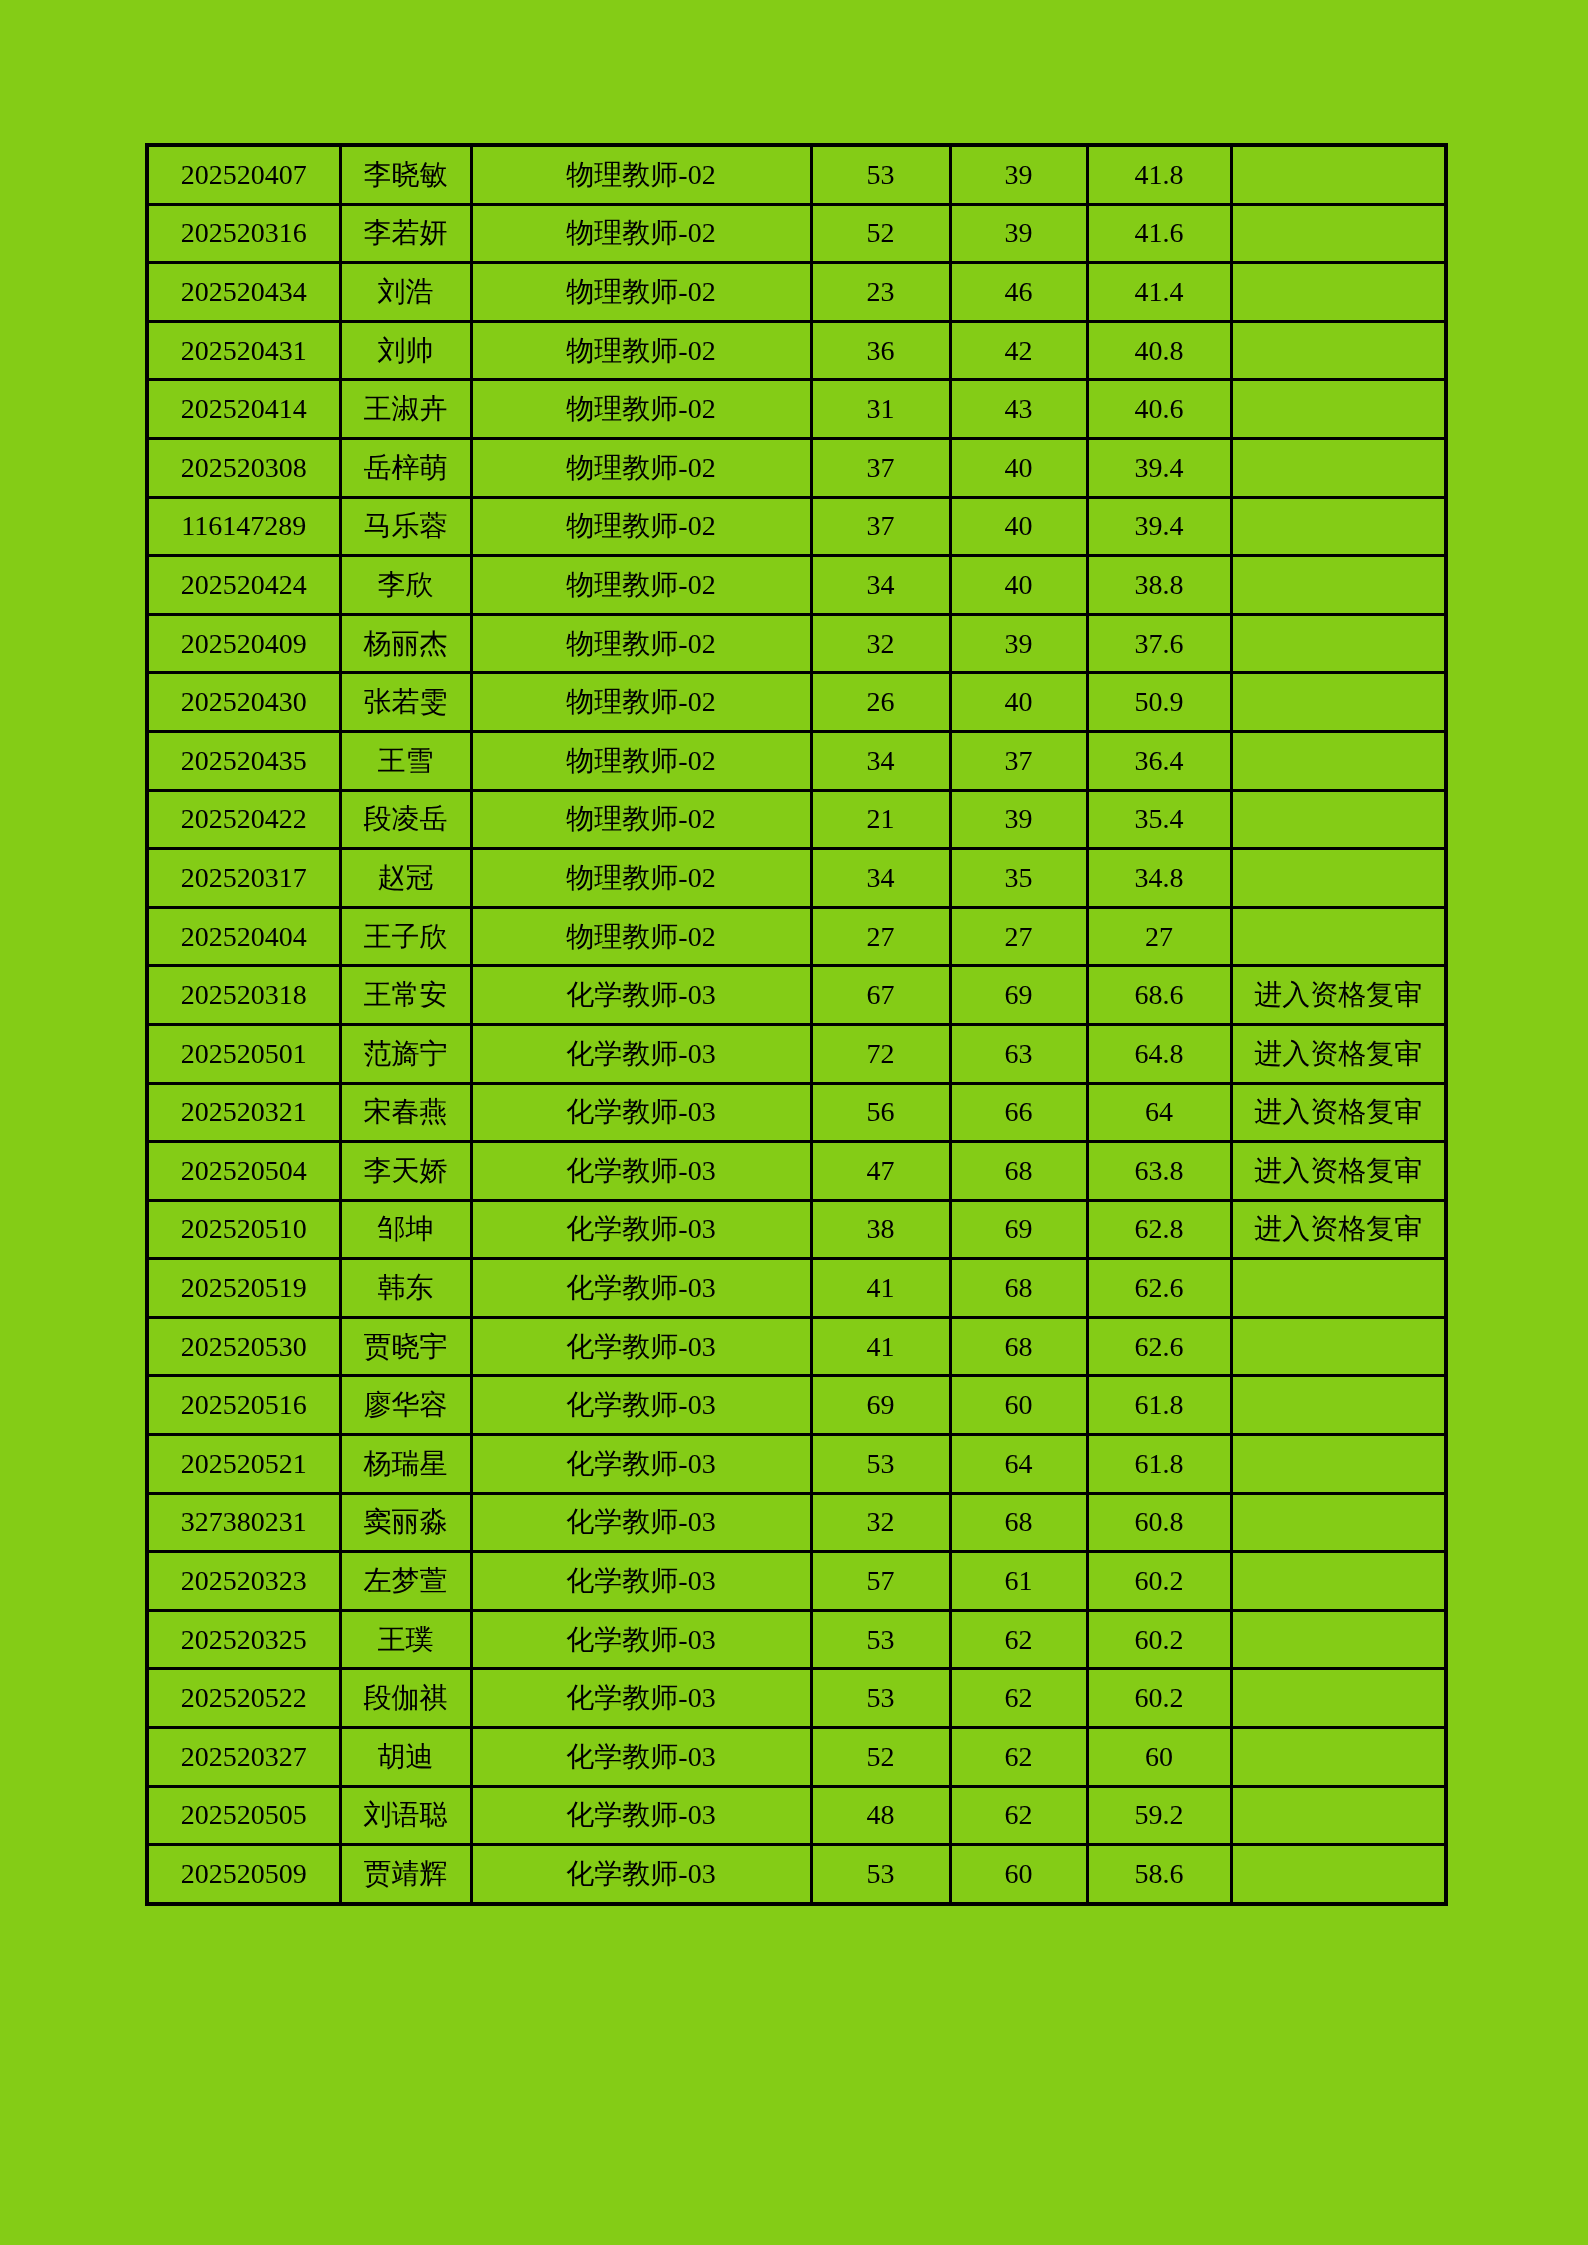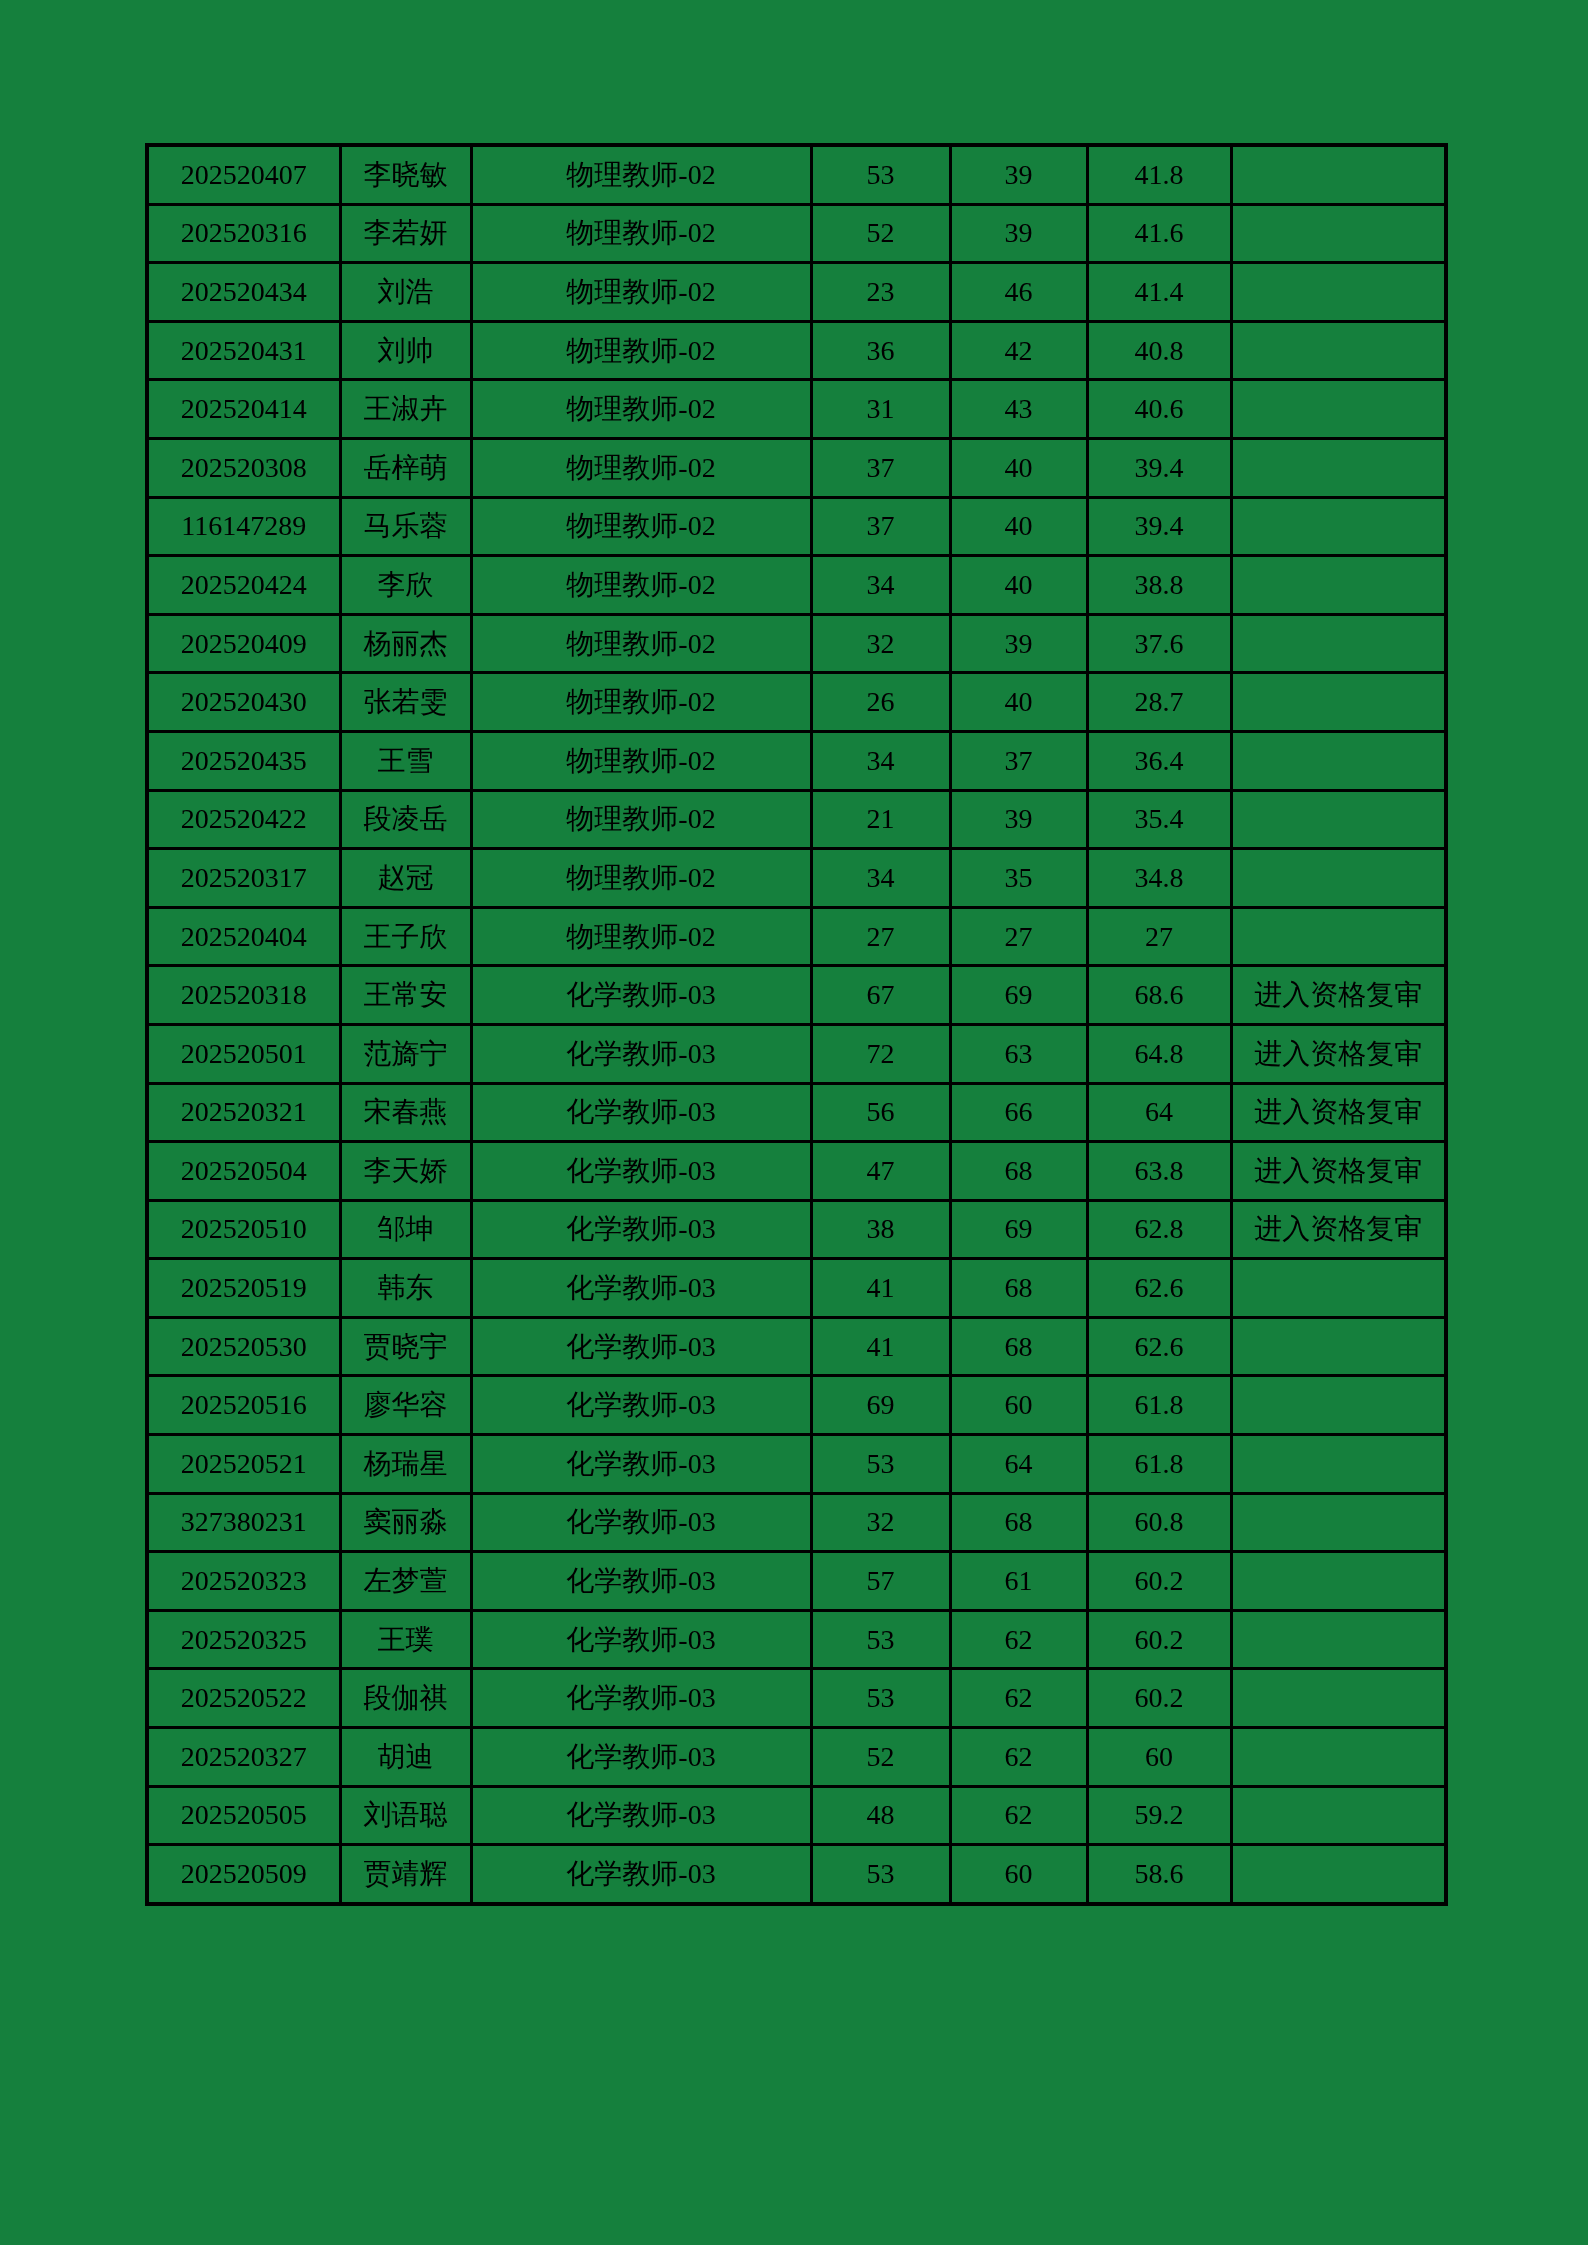--- a/index.html
+++ b/index.html
@@ -4,21 +4,21 @@
 <style>
   html, body {
     margin: 0;
     padding: 0;
     background: #ffffff;
   }
   .page {
     position: relative;
     width: 1588px;
     height: 2245px;
-    background: #15803d;
+    background: #84cc16;
     overflow: hidden;
     font-family: "Liberation Serif", "DejaVu Serif", serif;
     color: #000000;
   }
   table.results {
     position: absolute;
     left: 145px;
     top: 143px;
     width: 1299px;
     border-collapse: collapse;
@@ -140,21 +140,21 @@
           <td>39</td>
           <td>37.6</td>
           <td></td>
         </tr>
         <tr>
           <td>202520430</td>
           <td>张若雯</td>
           <td>物理教师-02</td>
           <td>26</td>
           <td>40</td>
-          <td>28.7</td>
+          <td>50.9</td>
           <td></td>
         </tr>
         <tr>
           <td>202520435</td>
           <td>王雪</td>
           <td>物理教师-02</td>
           <td>34</td>
           <td>37</td>
           <td>36.4</td>
           <td></td>

